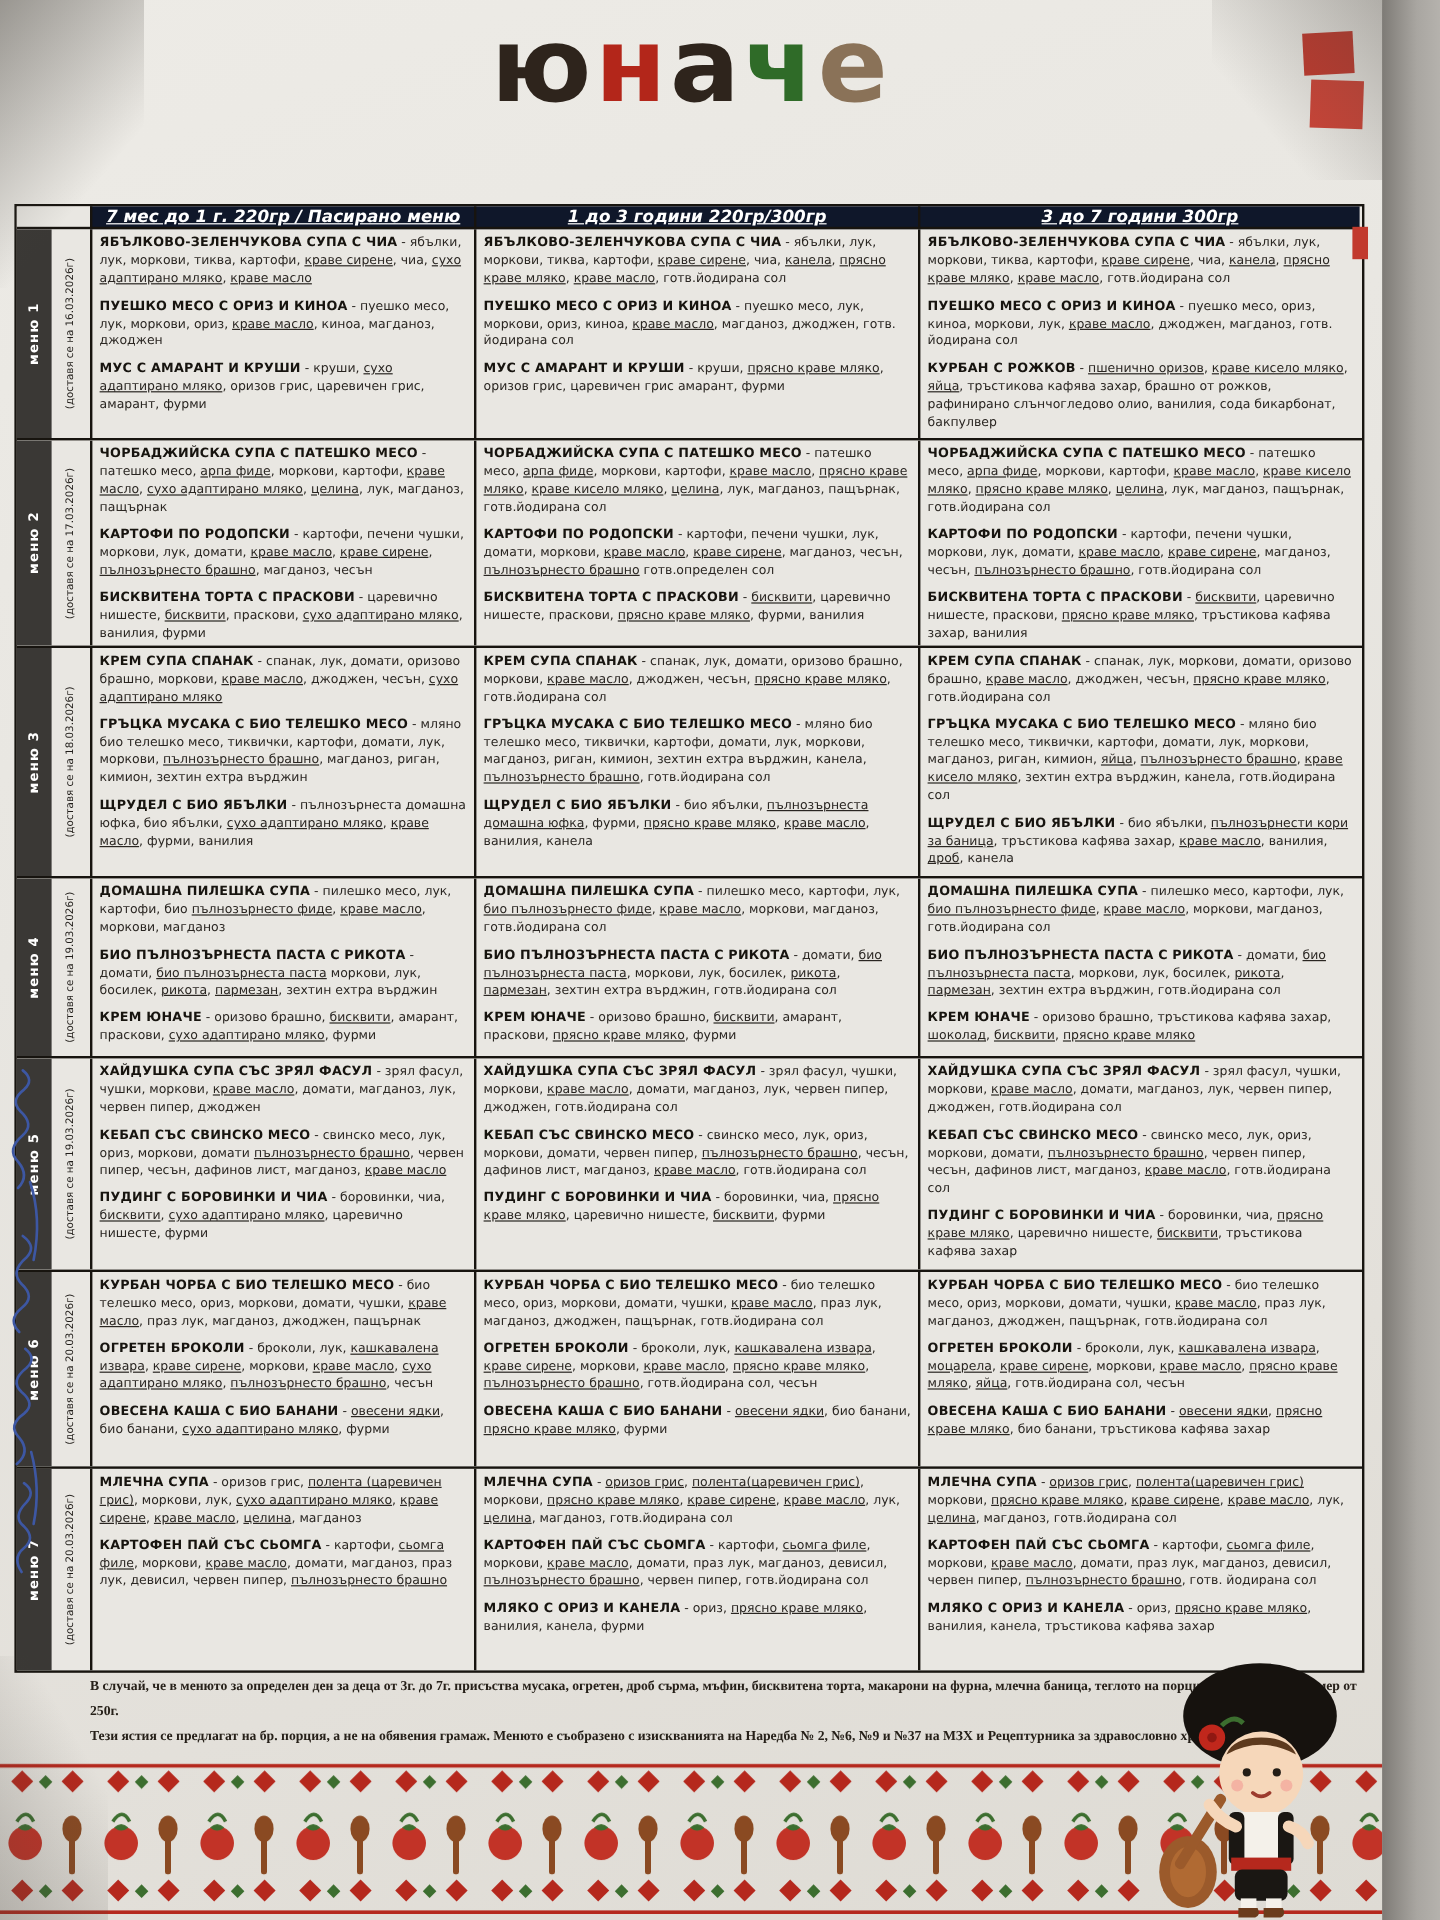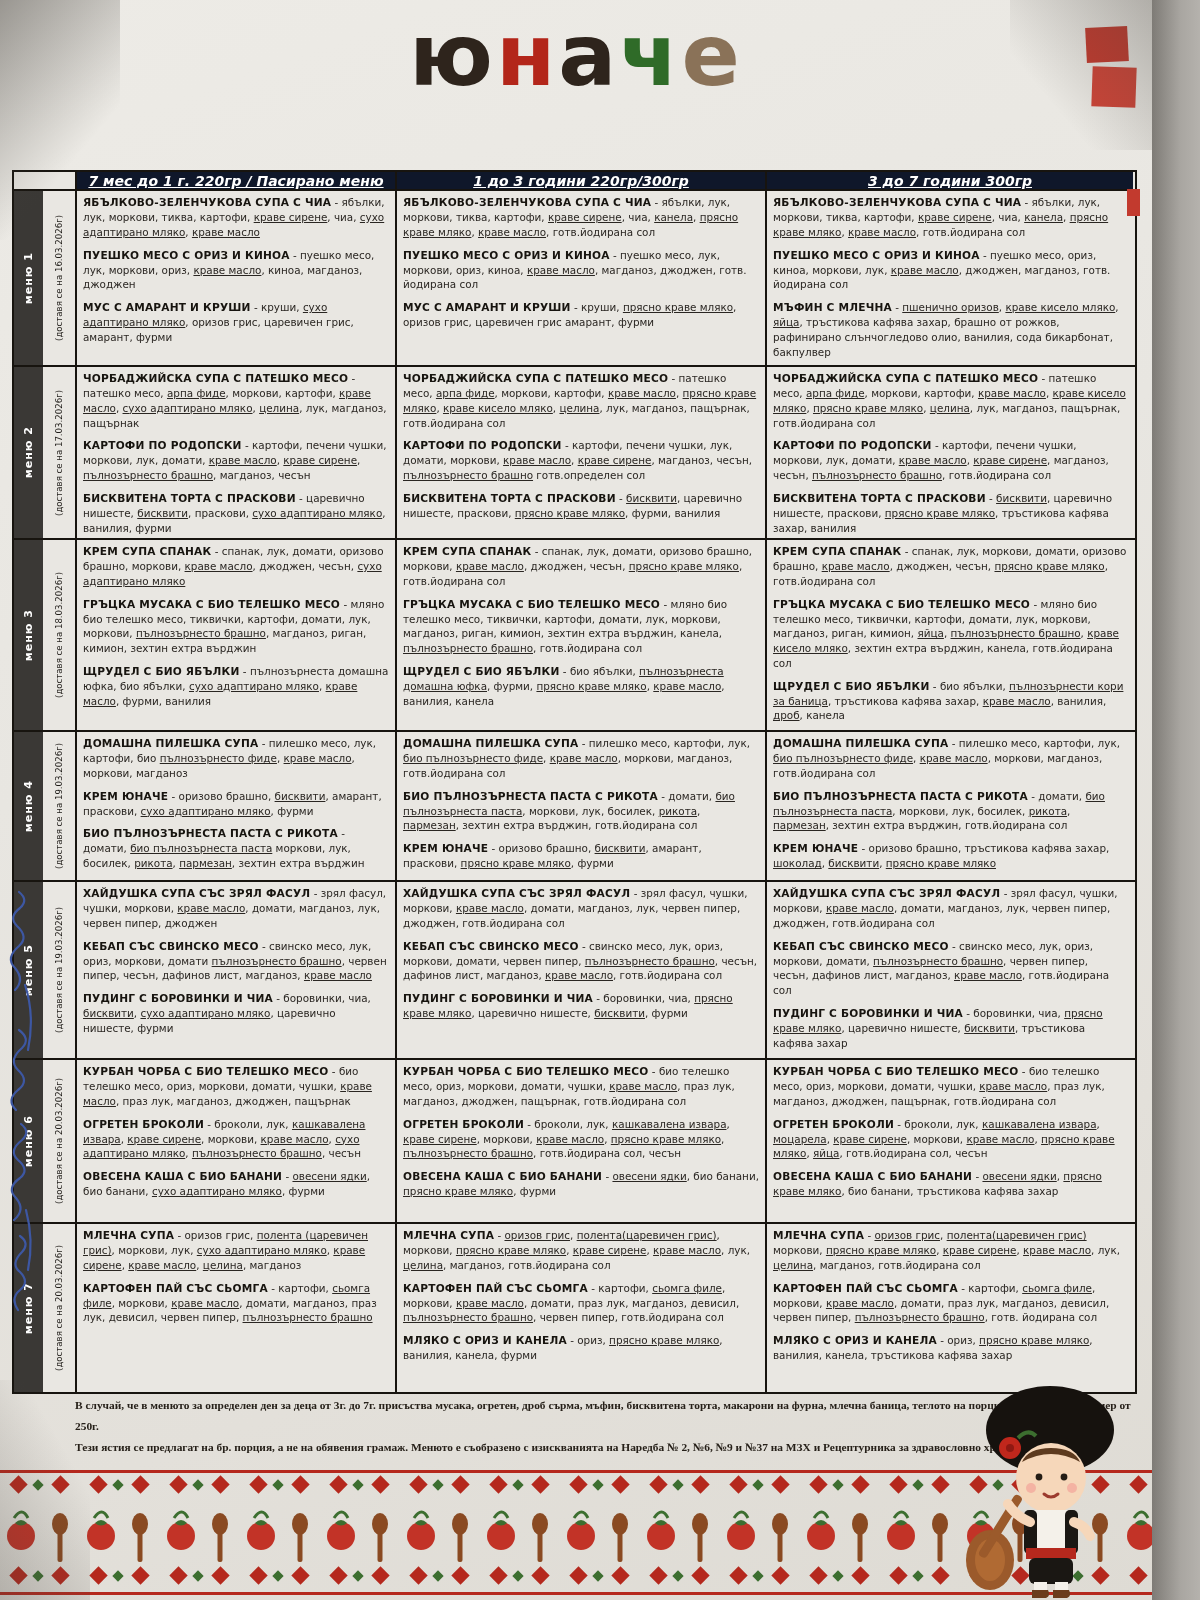--- a/index.html
+++ b/index.html
@@ -85,21 +85,21 @@
             <div class="dish"><span class="dname">МУС С АМАРАНТ И КРУШИ</span> - <span><span>круши, </span><span class="u">сухо адаптирано мляко</span><span>, оризов грис, царевичен грис, амарант, фурми</span></span></div>
           </div>
           <div class="dishcell">
             <div class="dish"><span class="dname">ЯБЪЛКОВО-ЗЕЛЕНЧУКОВА СУПА С ЧИА</span> - <span><span>ябълки, лук, моркови, тиква, картофи, </span><span class="u">краве сирене</span><span>, чиа, </span><span class="u">канела</span><span>, </span><span class="u">прясно краве мляко</span><span>, </span><span class="u">краве масло</span><span>, готв.йодирана сол</span></span></div>
             <div class="dish"><span class="dname">ПУЕШКО МЕСО С ОРИЗ И КИНОА</span> - <span><span>пуешко месо, лук, моркови, ориз, киноа, </span><span class="u">краве масло</span><span>, магданоз, джоджен, готв. йодирана сол</span></span></div>
             <div class="dish"><span class="dname">МУС С АМАРАНТ И КРУШИ</span> - <span><span>круши, </span><span class="u">прясно краве мляко</span><span>, оризов грис, царевичен грис амарант, фурми</span></span></div>
           </div>
           <div class="dishcell">
             <div class="dish"><span class="dname">ЯБЪЛКОВО-ЗЕЛЕНЧУКОВА СУПА С ЧИА</span> - <span><span>ябълки, лук, моркови, тиква, картофи, </span><span class="u">краве сирене</span><span>, чиа, </span><span class="u">канела</span><span>, </span><span class="u">прясно краве мляко</span><span>, </span><span class="u">краве масло</span><span>, готв.йодирана сол</span></span></div>
             <div class="dish"><span class="dname">ПУЕШКО МЕСО С ОРИЗ И КИНОА</span> - <span><span>пуешко месо, ориз, киноа, моркови, лук, </span><span class="u">краве масло</span><span>, джоджен, магданоз, готв. йодирана сол</span></span></div>
-            <div class="dish"><span class="dname">МЪФИН С МЛЕЧНА</span> - <span><span class="u">пшенично оризов</span><span>, </span><span class="u">краве кисело мляко</span><span>, </span><span class="u">яйца</span><span>, тръстикова кафява захар, брашно от рожков, рафинирано слънчогледово олио, ванилия, сода бикарбонат, бакпулвер</span></span></div>
+            <div class="dish"><span class="dname">КУРБАН С РОЖКОВ</span> - <span><span class="u">пшенично оризов</span><span>, </span><span class="u">краве кисело мляко</span><span>, </span><span class="u">яйца</span><span>, тръстикова кафява захар, брашно от рожков, рафинирано слънчогледово олио, ванилия, сода бикарбонат, бакпулвер</span></span></div>
           </div>
         </div>
         <div class="mrow" style="height: 173px;">
           <div class="labcell">
             <div class="vtext labtxt">меню 2</div>
           </div>
           <div class="datecell">
             <div class="vtext datetxt">(доставя се на 17.03.2026г)</div>
           </div>
           <div class="dishcell">
@@ -143,22 +143,22 @@
         </div>
         <div class="mrow" style="height: 150px;">
           <div class="labcell">
             <div class="vtext labtxt">меню 4</div>
           </div>
           <div class="datecell">
             <div class="vtext datetxt">(доставя се на 19.03.2026г)</div>
           </div>
           <div class="dishcell">
             <div class="dish"><span class="dname">ДОМАШНА ПИЛЕШКА СУПА</span> - <span><span>пилешко месо, лук, картофи, био </span><span class="u">пълнозърнесто фиде</span><span>, </span><span class="u">краве масло</span><span>, моркови, магданоз</span></span></div>
+            <div class="dish"><span class="dname">БИО ПЪЛНОЗЪРНЕСТА ПАСТА С РИКОТА</span> - <span><span>домати, </span><span class="u">био пълнозърнеста паста</span><span> моркови, лук, босилек, </span><span class="u">рикота</span><span>, </span><span class="u">пармезан</span><span>, зехтин ехтра върджин</span></span></div>
             <div class="dish"><span class="dname">КРЕМ ЮНАЧЕ</span> - <span><span>оризово брашно, </span><span class="u">бисквити</span><span>, амарант, праскови, </span><span class="u">сухо адаптирано мляко</span><span>, фурми</span></span></div>
-            <div class="dish"><span class="dname">БИО ПЪЛНОЗЪРНЕСТА ПАСТА С РИКОТА</span> - <span><span>домати, </span><span class="u">био пълнозърнеста паста</span><span> моркови, лук, босилек, </span><span class="u">рикота</span><span>, </span><span class="u">пармезан</span><span>, зехтин ехтра върджин</span></span></div>
           </div>
           <div class="dishcell">
             <div class="dish"><span class="dname">ДОМАШНА ПИЛЕШКА СУПА</span> - <span><span>пилешко месо, картофи, лук, </span><span class="u">био пълнозърнесто фиде</span><span>, </span><span class="u">краве масло</span><span>, моркови, магданоз, готв.йодирана сол</span></span></div>
             <div class="dish"><span class="dname">БИО ПЪЛНОЗЪРНЕСТА ПАСТА С РИКОТА</span> - <span><span>домати, </span><span class="u">био пълнозърнеста паста</span><span>, моркови, лук, босилек, </span><span class="u">рикота</span><span>, </span><span class="u">пармезан</span><span>, зехтин ехтра върджин, готв.йодирана сол</span></span></div>
             <div class="dish"><span class="dname">КРЕМ ЮНАЧЕ</span> - <span><span>оризово брашно, </span><span class="u">бисквити</span><span>, амарант, праскови, </span><span class="u">прясно краве мляко</span><span>, фурми</span></span></div>
           </div>
           <div class="dishcell">
             <div class="dish"><span class="dname">ДОМАШНА ПИЛЕШКА СУПА</span> - <span><span>пилешко месо, картофи, лук, </span><span class="u">био пълнозърнесто фиде</span><span>, </span><span class="u">краве масло</span><span>, моркови, магданоз, готв.йодирана сол</span></span></div>
             <div class="dish"><span class="dname">БИО ПЪЛНОЗЪРНЕСТА ПАСТА С РИКОТА</span> - <span><span>домати, </span><span class="u">био пълнозърнеста паста</span><span>, моркови, лук, босилек, </span><span class="u">рикота</span><span>, </span><span class="u">пармезан</span><span>, зехтин ехтра върджин, готв.йодирана сол</span></span></div>
             <div class="dish"><span class="dname">КРЕМ ЮНАЧЕ</span> - <span><span>оризово брашно, тръстикова кафява захар, </span><span class="u">шоколад</span><span>, </span><span class="u">бисквити</span><span>, </span><span class="u">прясно краве мляко</span></span></div>

